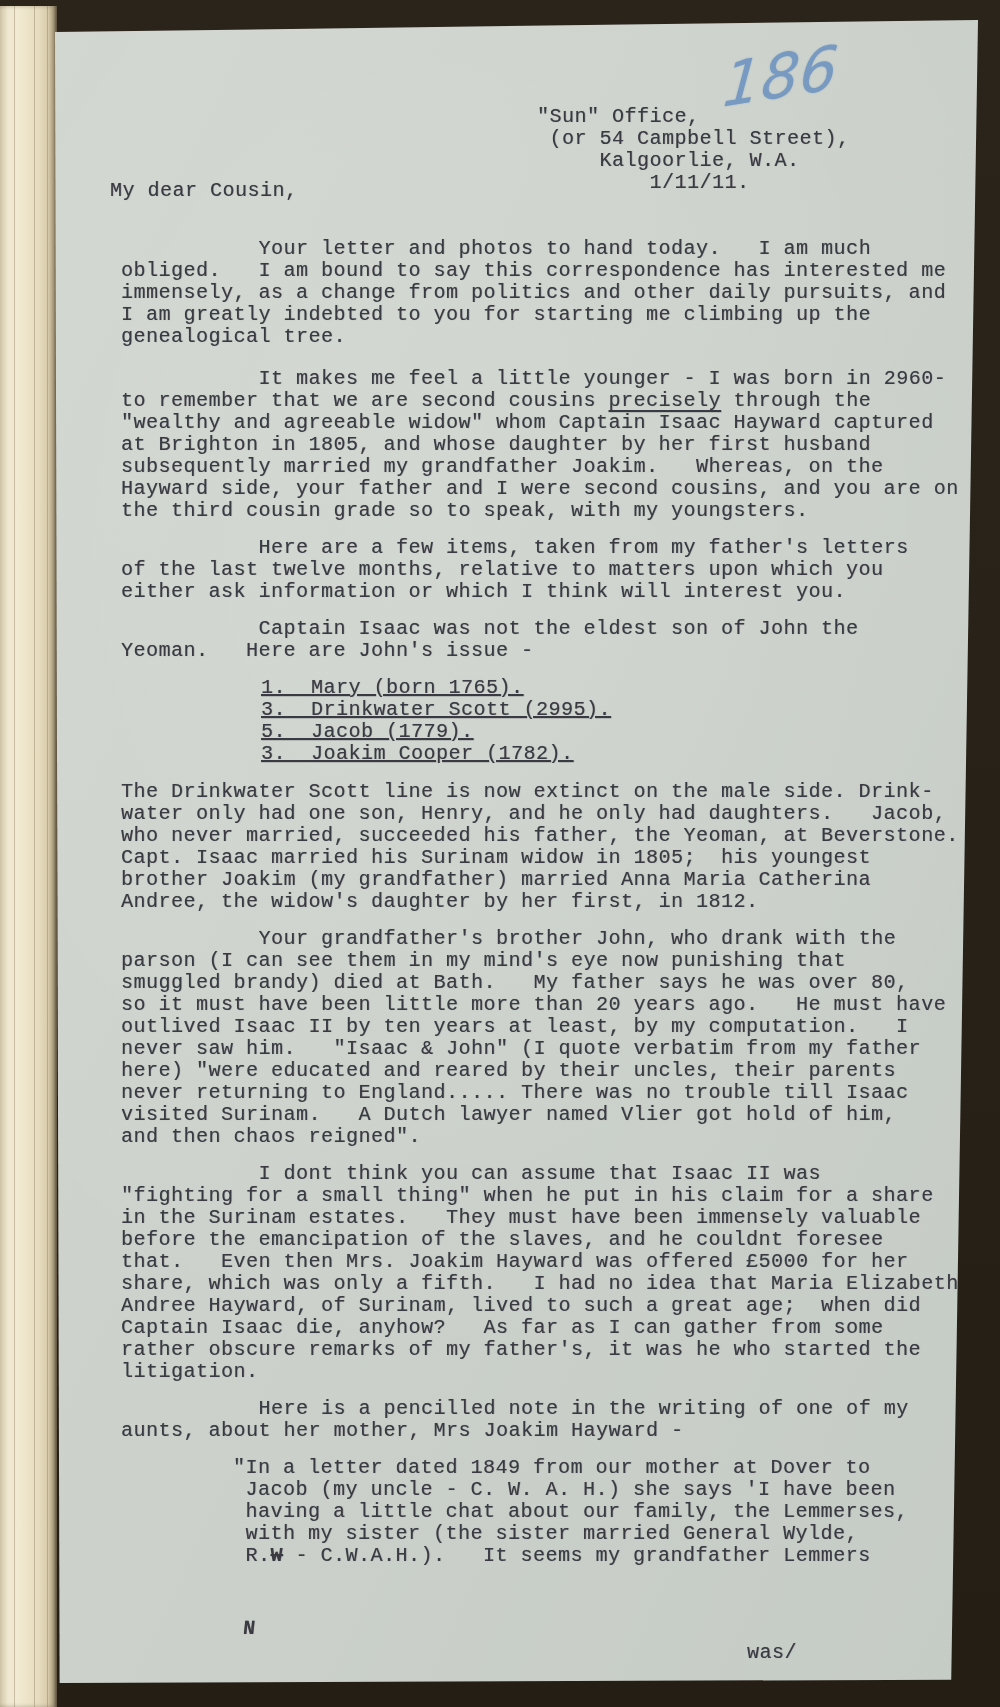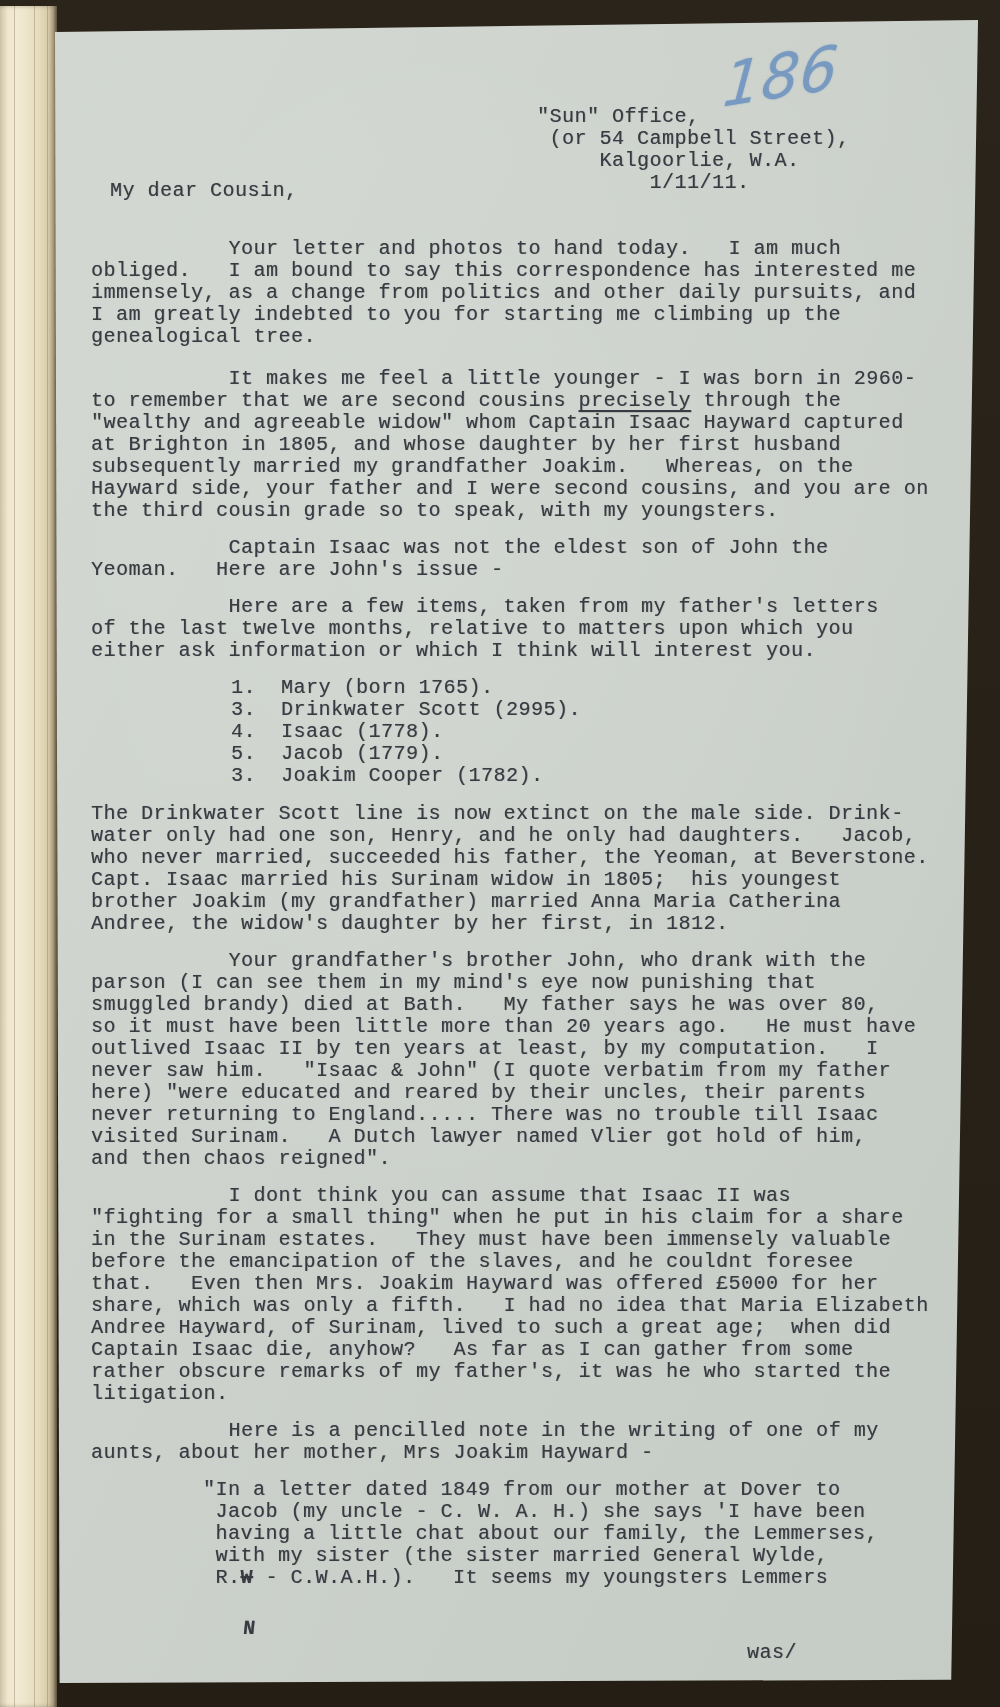--- a/index.html
+++ b/index.html
@@ -39,26 +39,26 @@
     color:#6d92c0;opacity:.88;
     transform:rotate(-9deg) skewX(-14deg);
     text-shadow:0 0 2px rgba(109,146,192,.55);
   }
   pre.letterhead{
     position:absolute;left:482px;top:86px;margin:0;
     font:inherit;letter-spacing:.5px;white-space:pre;
   }
   .salutation{position:absolute;left:55px;top:160px;}
   .letterbody{
-    position:absolute;left:36px;top:218px;width:880px;
+    position:absolute;left:66px;top:218px;width:880px;
   }
   .para{white-space:pre-wrap;margin:0 0 15px 0;}
   .para.first{margin-bottom:20px;}
   .issue-list{margin:0 0 16px 140px;}
-  .issue-list div{white-space:pre;}
+  .issue-list div{white-space:pre;text-decoration:underline;}
   .quote{white-space:pre-wrap;margin:6px 0 0 112px;}
   .u{text-decoration:underline;text-underline-offset:4px;text-decoration-thickness:1.5px;}
   .strike{text-decoration:line-through;font-weight:bold;}
   .correction{
     position:absolute;left:188px;top:1598px;font-weight:bold;
     transform:skewX(-6deg);
   }
   .continuation{position:absolute;left:692px;top:1622px;}
 </style>
 </head>
@@ -92,31 +92,30 @@
 genealogical tree.</div>
 
       <div class="para"><span>           It makes me feel a little younger - I was born in 2960-
 to remember that we are second cousins </span><span class="u">precisely</span><span> through the
 "wealthy and agreeable widow" whom Captain Isaac Hayward captured
 at Brighton in 1805, and whose daughter by her first husband
 subsequently married my grandfather Joakim.   Whereas, on the
 Hayward side, your father and I were second cousins, and you are on
 the third cousin grade so to speak, with my youngsters.</span></div>
 
-      <div class="para">           Captain Isaac was not the eldest son of John the
-Yeoman.   Here are John's issue -</div>
-
       <div class="para">           Here are a few items, taken from my father's letters
 of the last twelve months, relative to matters upon which you
 either ask information or which I think will interest you.</div>
 
+      <div class="para">           Captain Isaac was not the eldest son of John the
+Yeoman.   Here are John's issue -</div>
+
       <div class="issue-list">
         <div>1.  Mary (born 1765).</div>
         <div>3.  Drinkwater Scott (2995).</div>
-        <div>4.  Isaac (1778).</div>
         <div>5.  Jacob (1779).</div>
         <div>3.  Joakim Cooper (1782).</div>
       </div>
 
       <div class="para">The Drinkwater Scott line is now extinct on the male side. Drink-
 water only had one son, Henry, and he only had daughters.   Jacob,
 who never married, succeeded his father, the Yeoman, at Beverstone.
 Capt. Isaac married his Surinam widow in 1805;  his youngest
 brother Joakim (my grandfather) married Anna Maria Catherina
 Andree, the widow's daughter by her first, in 1812.</div>
@@ -143,21 +142,21 @@
 rather obscure remarks of my father's, it was he who started the
 litigation.</div>
 
       <div class="para">           Here is a pencilled note in the writing of one of my
 aunts, about her mother, Mrs Joakim Hayward -</div>
 
       <div class="quote"><span>"In a letter dated 1849 from our mother at Dover to
  Jacob (my uncle - C. W. A. H.) she says 'I have been
  having a little chat about our family, the Lemmerses,
  with my sister (the sister married General Wylde,
- R.</span><span class="strike">W</span><span> - C.W.A.H.).   It seems my youngsters Lemmers</span></div>
+ R.</span><span class="strike">W</span><span> - C.W.A.H.).   It seems my grandfather Lemmers</span></div>
 
     </div>
 
     <div class="correction">N</div>
 
     <div class="continuation">was/</div>
 
   </div>
 </div>
 

